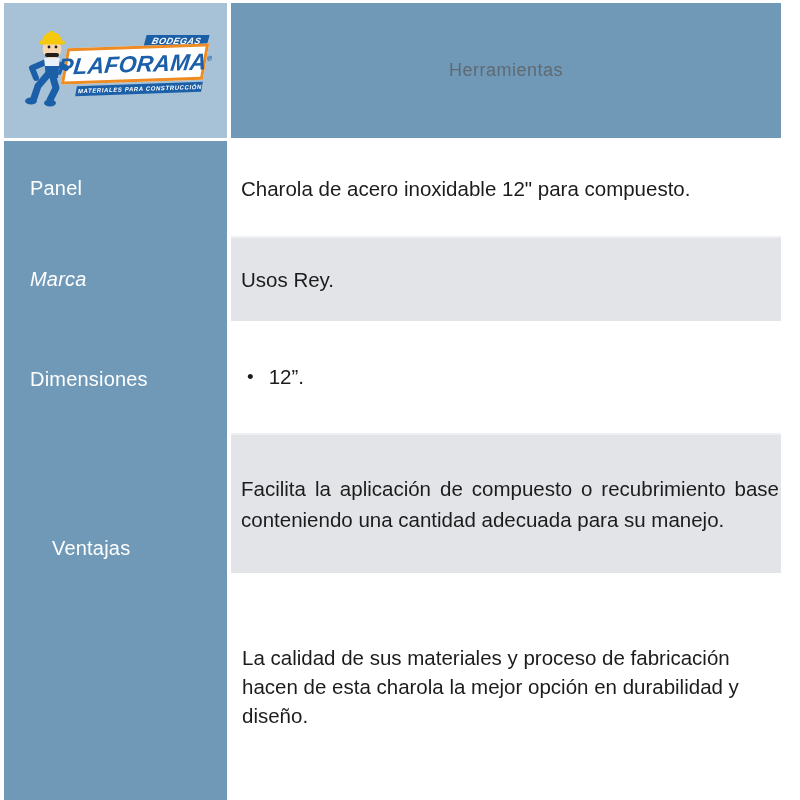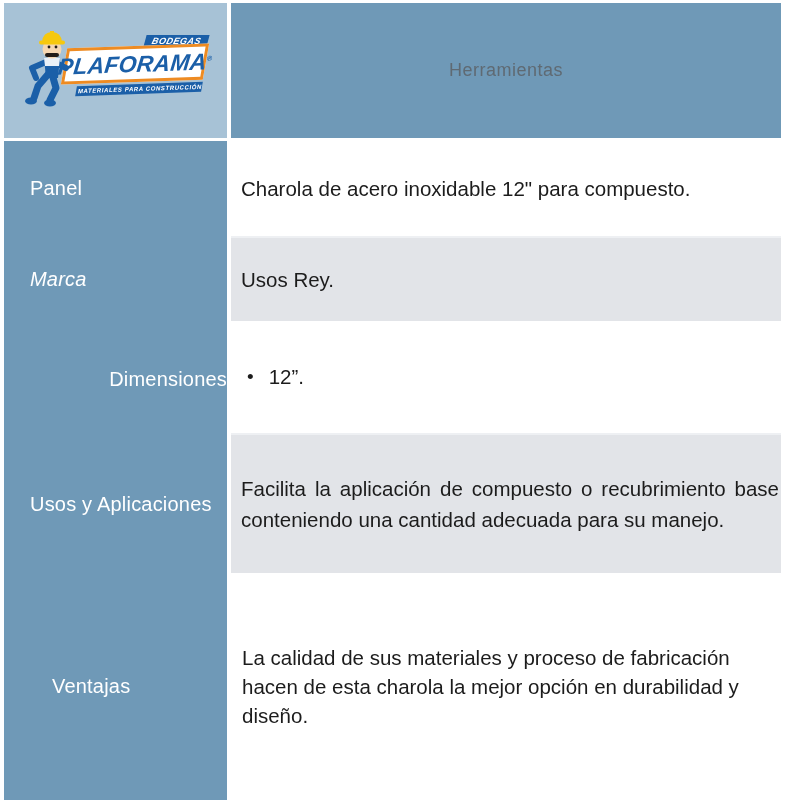--- a/index.html
+++ b/index.html
@@ -21,21 +21,21 @@
     color: #5f6a73; font-size: 18px; letter-spacing: 0.5px; text-align: right;
   }
 
   
   .left-col {
     position: absolute; left: 4px; top: 141px; width: 223px; height: 659px;
     background: #6f99b7; display: flex; flex-direction: column;
   }
   .label-cell { display: flex; align-items: center; padding-left: 26px; }
   .label-cell span { color: #ffffff; font-size: 20px; letter-spacing: 0.2px; }
-  .lr1 { height: 95px; } .lr2 { height: 87px; font-style: italic; } .lr3 { height: 112px; justify-content: flex-end; }
+  .lr1 { height: 95px; } .lr2 { height: 87px; font-style: italic; } .lr3 { height: 112px; }
   .lr4 { height: 138px; } .lr5 { height: 227px; padding-left: 48px; }
 
   
   .content-col { position: absolute; left: 231px; top: 141px; width: 550px; }
   .row { display: flex; align-items: center; }
   .row.shaded { background: #e2e4e8; border-top: 2px solid #eef0f3; }
   .row.plain  { background: #ffffff; }
   .cr1 { height: 95px; } .cr2 { height: 85px; } .cr3 { height: 112px; }
   .cr4 { height: 140px; } .cr5 { height: 227px; }
 
@@ -121,23 +121,20 @@
   <div class="left-col">
     <div class="label-cell lr1">
       <span>Panel</span>
     </div>
     <div class="label-cell lr2">
       <span>Marca</span>
     </div>
     <div class="label-cell lr3">
       <span>Dimensiones</span>
     </div>
-    <div class="label-cell lr4">
-      <span>Usos y Aplicaciones</span>
-    </div>
     <div class="label-cell lr5">
       <span>Ventajas</span>
     </div>
   </div>
 
   <div class="content-col">
     <div class="row plain cr1">
       <span class="cell-text">Charola de acero inoxidable 12" para compuesto.</span>
     </div>
     <div class="row shaded cr2">

